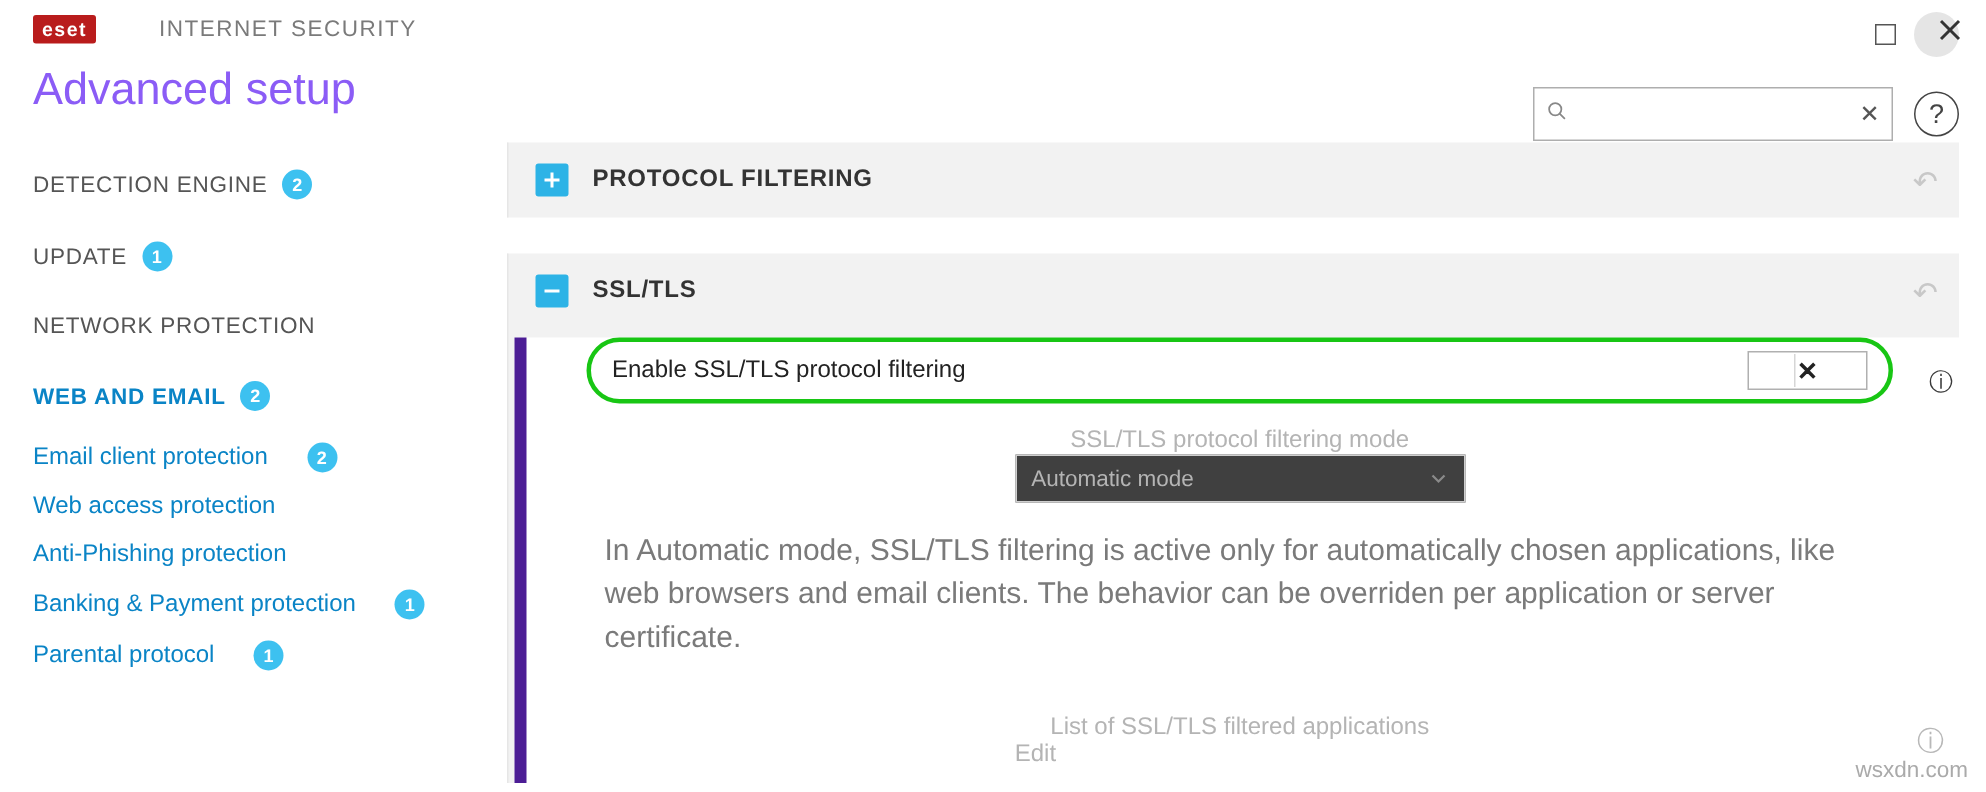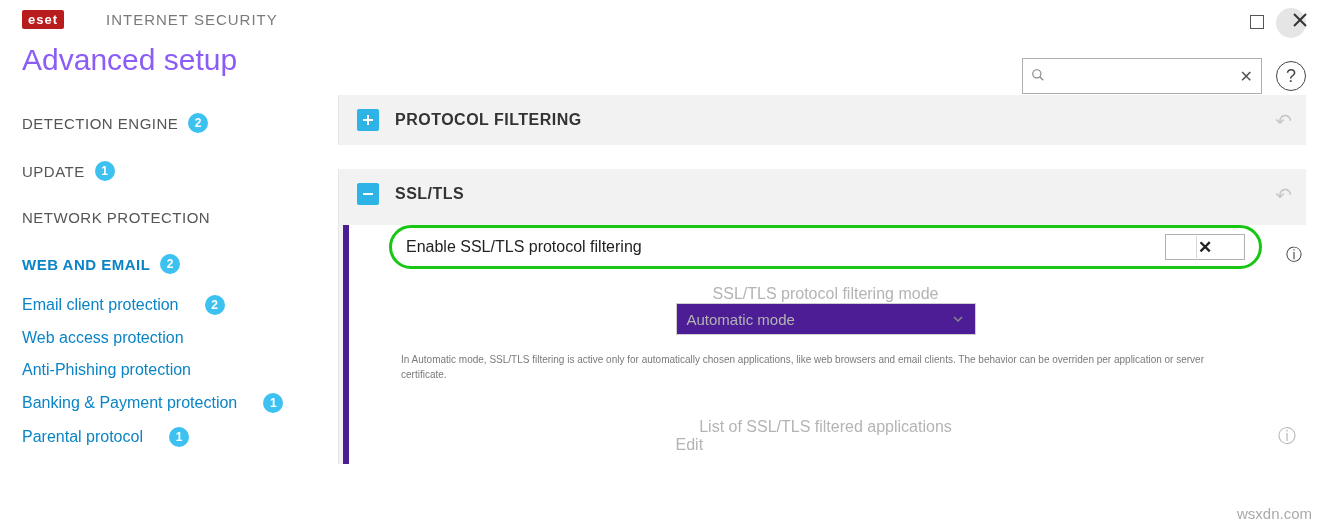--- a/index.html
+++ b/index.html
@@ -125,21 +125,21 @@
     display:flex; align-items:center; justify-content:center; color:#fff;
   }
   .expander svg { width:14px; height:14px; }
   .revert-icon {
     position:absolute; right:14px; top:14px;
     color:#c8c8c8; font-size:20px;
   }
 
   .section-body {
     background:#fff;
-    border-left: 6px solid #4c1d95;
+    border-left: 8px solid #4c1d95;
     margin-left: 4px;
     padding: 0;
   }
   .row {
     display:flex; align-items:center; justify-content:space-between;
     padding: 10px 56px 10px 52px; position:relative;flex-direction:column;
   }
   .row .label { font-size:16px; color:#333; }
   .row.disabled .label, .row.disabled .control { color:#b4b4b4; }
   .row .info-icon {
@@ -157,29 +157,29 @@
     display:flex; align-items:center; justify-content:center; position:relative;
     cursor:pointer;
   }
   .toggle .x { font-size:17px; color:#222; font-weight:600; }
   .toggle .knob {
     position:absolute; left:1px; top:1px; width:30px; height:22px;
     background:#fff; border-right:1px solid #d6d6d6;
   }
 
   .select-ctl {
-    border:1px solid #cfcfcf; background:#4c1d95;
+    border:1px solid #cfcfcf; background:#404040;
     color:#9c9c9c; width:300px; height:32px;
     display:flex; align-items:center; justify-content:space-between;
     padding: 0 10px; font-size:15px; cursor:default;
   }
   .select-ctl svg { width:14px; height:14px; }
 
   .desc {
-    color:#7a7a7a; font-size:10px; line-height:1.45;
+    color:#7a7a7a; font-size:20px; line-height:1.45;
     padding: 8px 56px 26px 52px;
   }
 
   .footer-src {
     position:absolute; right:12px; bottom:6px; font-size:15px; color:#aaa;
   }
 </style>
 </head>
 <body>
 

